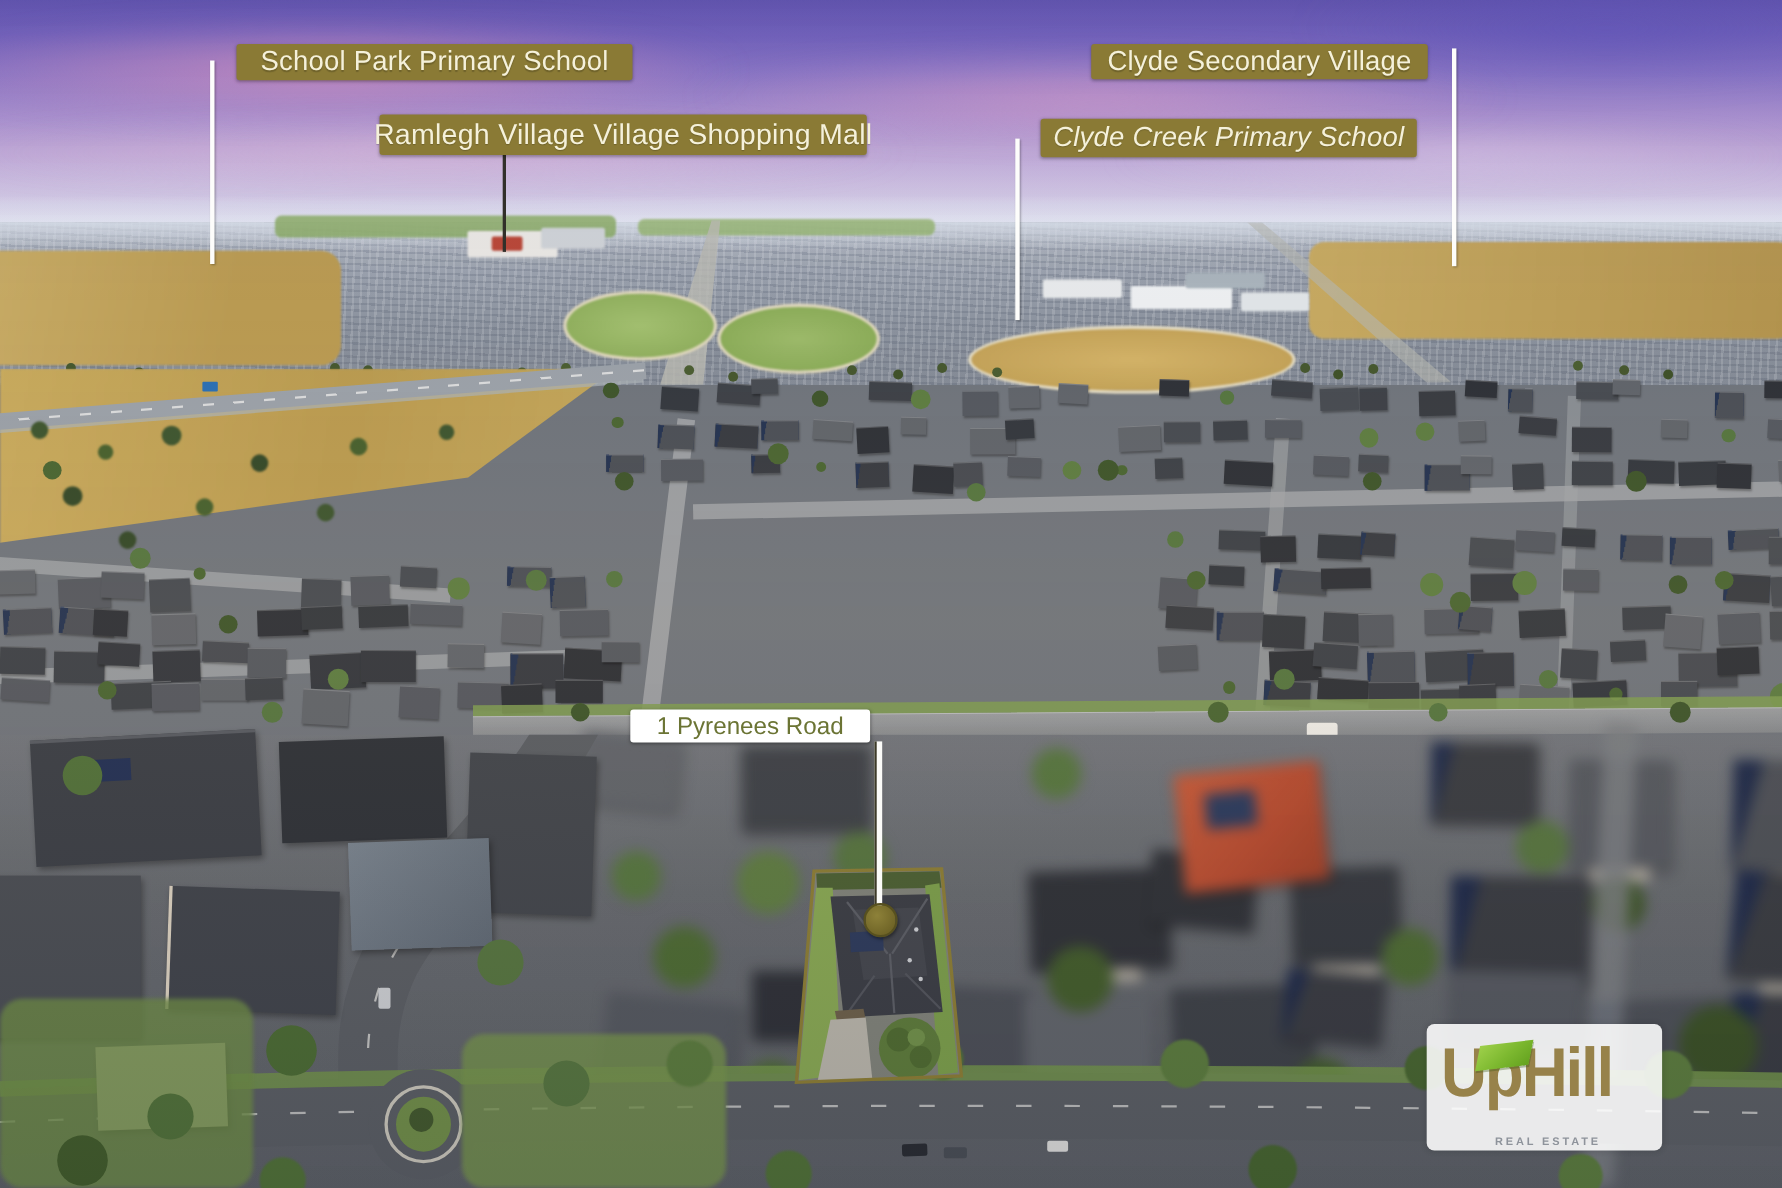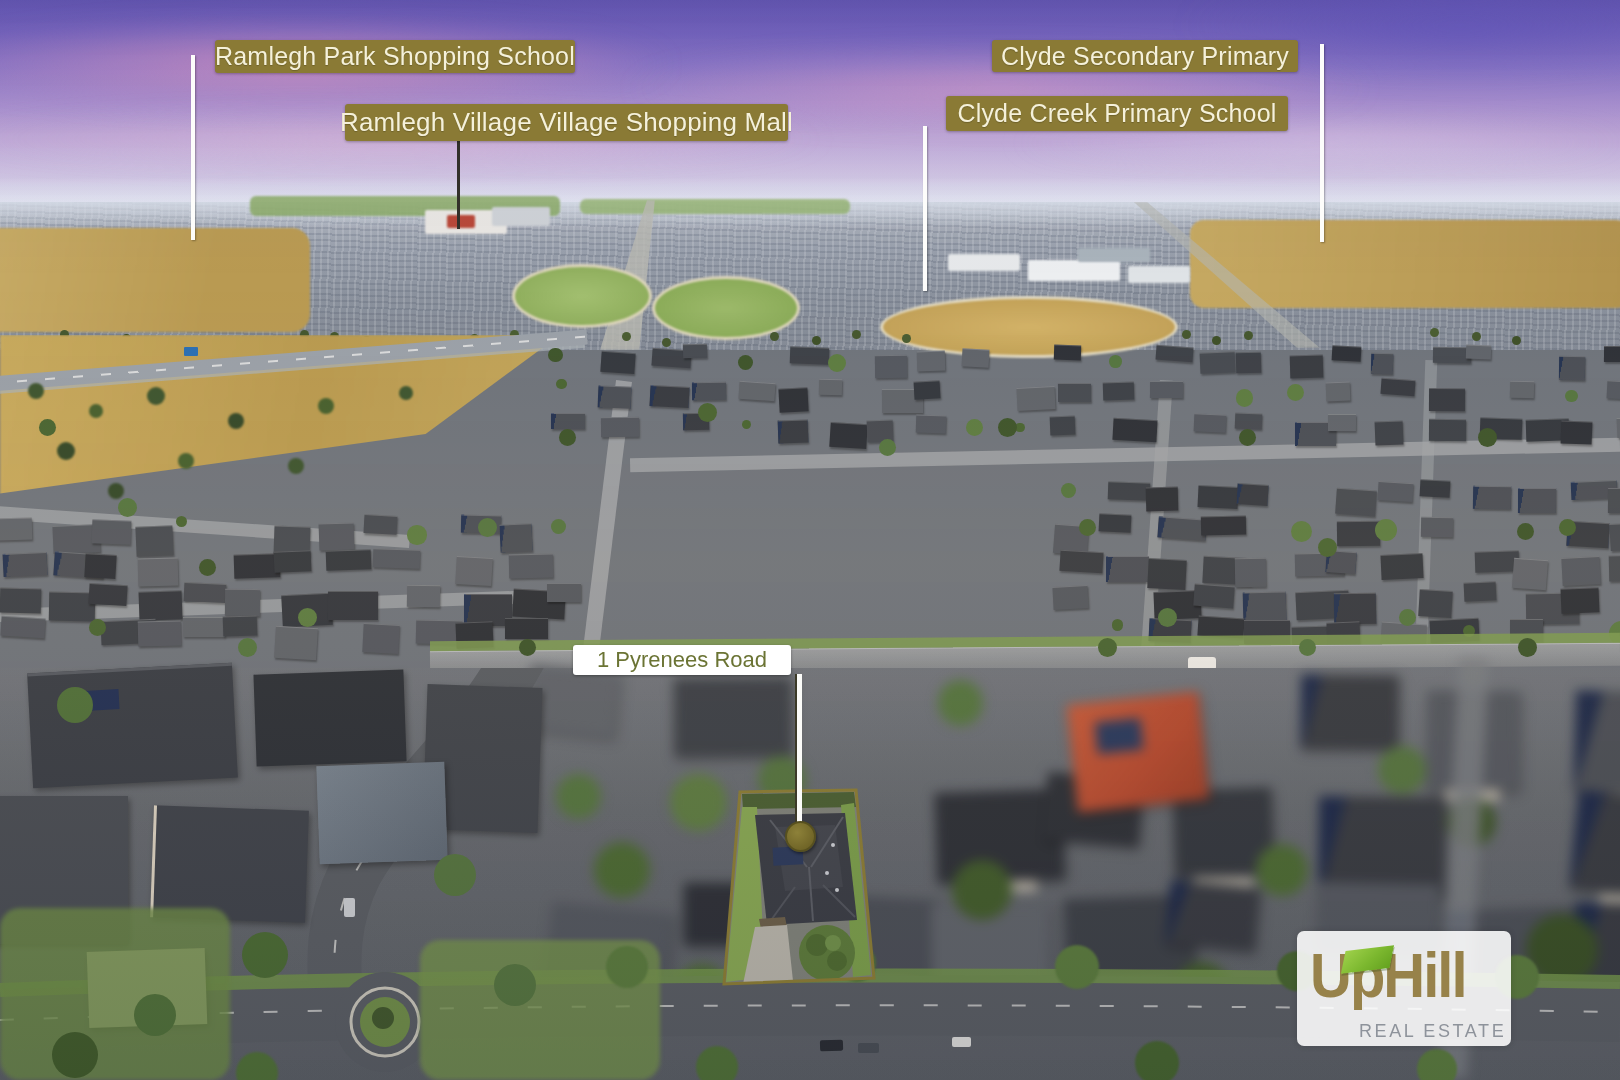--- a/index.html
+++ b/index.html
@@ -71,21 +71,21 @@
     box-shadow:1px 2px 3px rgba(0,0,0,.4);}
 
   
   #logo{position:absolute;left:1297px;top:931px;width:214px;height:115px;z-index:45;
     background:rgba(255,255,255,.88);border-radius:7px;box-shadow:0 0 6px rgba(0,0,0,.15);}
   #logo-word{position:absolute;left:13px;top:8px;font-weight:bold;font-size:58px;letter-spacing:-2px;
     color:var(--logo-gold);transform:scaleY(1.08);transform-origin:left top;}
   #logo-roof{position:absolute;left:47px;top:17px;width:47px;height:23px;z-index:2;
     background:linear-gradient(135deg,#9ed04a 0%,#7cb82f 55%,#64a21f 100%);
     transform:skewX(-18deg) rotate(-7deg);box-shadow:1px 2px 0 rgba(60,90,20,.35);}
-  #logo-tag{position:absolute;left:62px;top:90px;font-weight:normal;font-size:18px;
+  #logo-tag{position:absolute;left:62px;top:102px;font-weight:bold;font-size:10px;
     letter-spacing:2.6px;color:var(--logo-gray);white-space:nowrap;}
 
   #grade{left:0;top:0;width:1620px;height:1080px;z-index:30;pointer-events:none;
     background:linear-gradient(180deg,rgba(110,85,160,.07) 0%,rgba(0,0,0,0) 26%,
                rgba(255,205,130,.05) 52%,rgba(5,5,25,.10) 100%);}
 </style>
 </head>
 <body>
 
 <div id="stage">
@@ -461,24 +461,24 @@
     </div>
   </div>
 
   <div id="grade" class="abs"></div>
 
   <div class="ptr" style="left:191px;top:55px;width:4px;height:185px;background:var(--ptr-white);box-shadow:1px 1px 2px rgba(0,0,0,.3);"></div>
   <div class="ptr" style="left:457px;top:140px;width:3px;height:89px;background:var(--ptr-dark);"></div>
   <div class="ptr" style="left:1320px;top:44px;width:4px;height:198px;background:var(--ptr-white);box-shadow:1px 1px 2px rgba(0,0,0,.3);"></div>
   <div class="ptr" style="left:923px;top:126px;width:4px;height:165px;background:var(--ptr-white);box-shadow:1px 1px 2px rgba(0,0,0,.3);"></div>
 
-  <div class="map-label" style="left:215px;top:40px;width:360px;height:33px;font-size:25px;">Ramlegh Park Shopping School</div>
+  <div class="map-label" style="left:215px;top:40px;width:360px;height:33px;font-size:25px;">School Park Primary School</div>
   <div class="map-label" style="left:345px;top:104px;width:443px;height:37px;font-size:26px;">Ramlegh Village Village Shopping Mall</div>
-  <div class="map-label" style="left:992px;top:40px;width:306px;height:32px;font-size:25px;">Clyde Secondary Primary</div>
-  <div class="map-label" style="left:946px;top:96px;width:342px;height:35px;font-size:25px;">Clyde Creek Primary School</div>
+  <div class="map-label" style="left:992px;top:40px;width:306px;height:32px;font-size:25px;">Clyde Secondary Village</div>
+  <div class="map-label" style="left:946px;top:108px;width:342px;height:35px;font-size:25px;font-style:italic;">Clyde Creek Primary School</div>
 
   <div id="addr-label">1 Pyrenees Road</div>
   <div id="addr-line"></div>
   <div id="pin"></div>
 
   <div id="logo">
     <div id="logo-word"><span>Up</span><span>Hill</span></div>
     <div id="logo-roof"></div>
     <div id="logo-tag">REAL ESTATE</div>
   </div>

